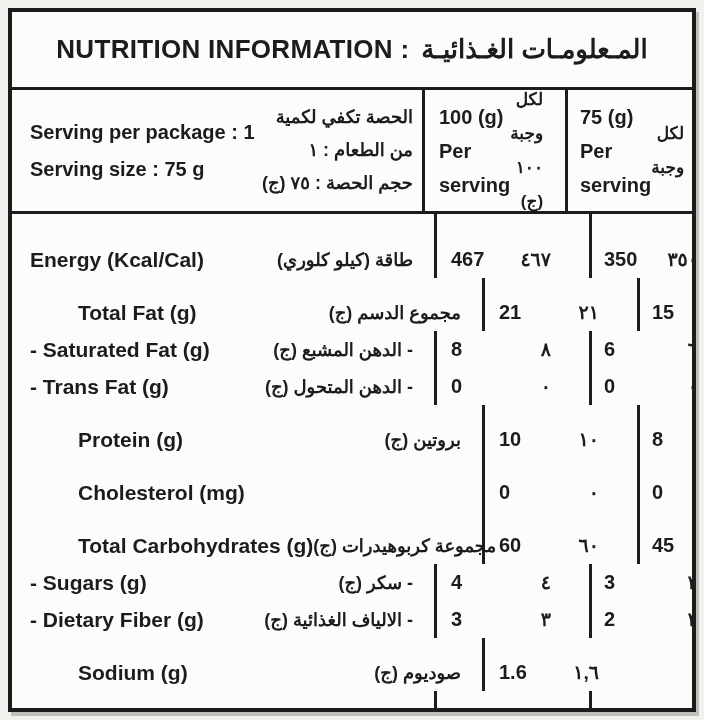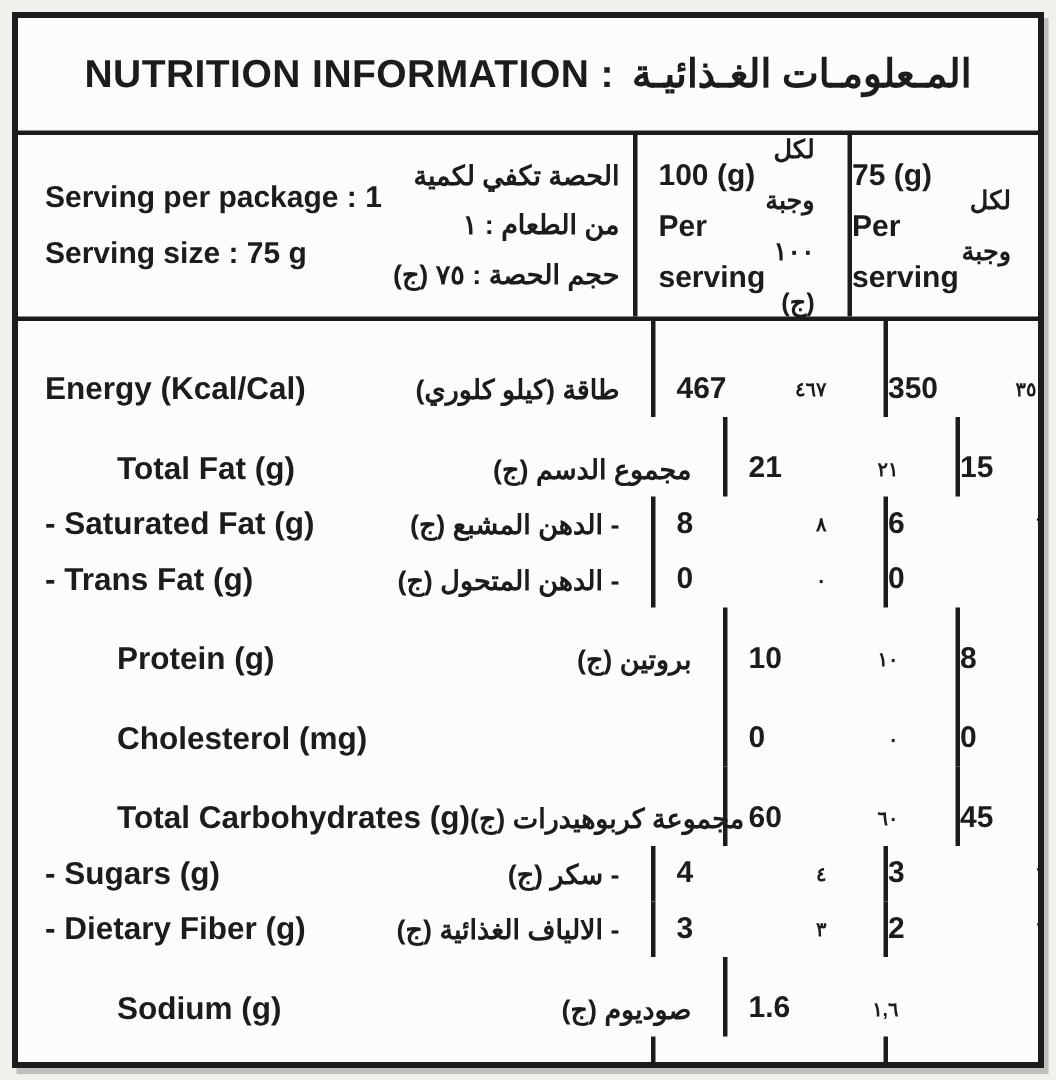--- a/index.html
+++ b/index.html
@@ -37,21 +37,21 @@
     width: 410px; flex: none; box-sizing: border-box;
     display: flex; justify-content: space-between; align-items: center;
     padding: 0 9px 0 18px;
   }
   .val-cell {
     flex: none; box-sizing: border-box;
     border-left: 3px solid #1c1c1c;
     display: flex; justify-content: space-between; align-items: center;
   }
   .c100 { width: 143px; padding: 0 26px 0 14px; }
-  .c75  { width: 127px; padding: 0 18px 0 0; }
+  .c75  { width: 127px; padding: 0 18px 0 12px; }
 
   
   .header-row { height: 121px; flex: none; border-bottom: 3px solid #1c1c1c; }
   .header-row .names-cell, .header-row .val-cell { align-items: center; }
   .hdr-en { font-size: 20px; line-height: 34px; text-align: left; }
   .hdr-ar { font-size: 17px; line-height: 34px; text-align: right; direction: rtl; unicode-bidi: isolate; }
   .serving-en { font-size: 20px; line-height: 37px; }
   .serving-ar { font-size: 18px; line-height: 33px; text-align: right; direction: rtl; unicode-bidi: isolate; }
 
   
@@ -59,21 +59,21 @@
   .row { flex: none; height: 37px; gap: 12px; }
   .row .names-cell, .row .val-cell { height: 100%; }
   .row.first { height: 64px; }
   .row.first .names-cell, .row.first .val-cell { padding-top: 27px; }
   .row.gs { height: 53px; margin-left: 48px; }
   .row.gs .names-cell, .row.gs .val-cell { padding-top: 16px; }
   .row.filler { flex: 1; height: auto; }
   .n-en { font-size: 21px; white-space: nowrap; }
   .n-ar { font-size: 18px; direction: rtl; unicode-bidi: isolate; white-space: nowrap; }
   .vw { font-size: 20px; }
-  .va { font-size: 13px; direction: rtl; unicode-bidi: isolate; }
+  .va { font-size: 19px; direction: rtl; unicode-bidi: isolate; }
 </style>
 </head>
 <body>
 
 <div class="page">
   <div class="label">
 
     <div class="title-row">
       <span class="title-en">NUTRITION INFORMATION :</span>
       <span class="title-ar">المـعلومـات الغـذائيـة</span>

